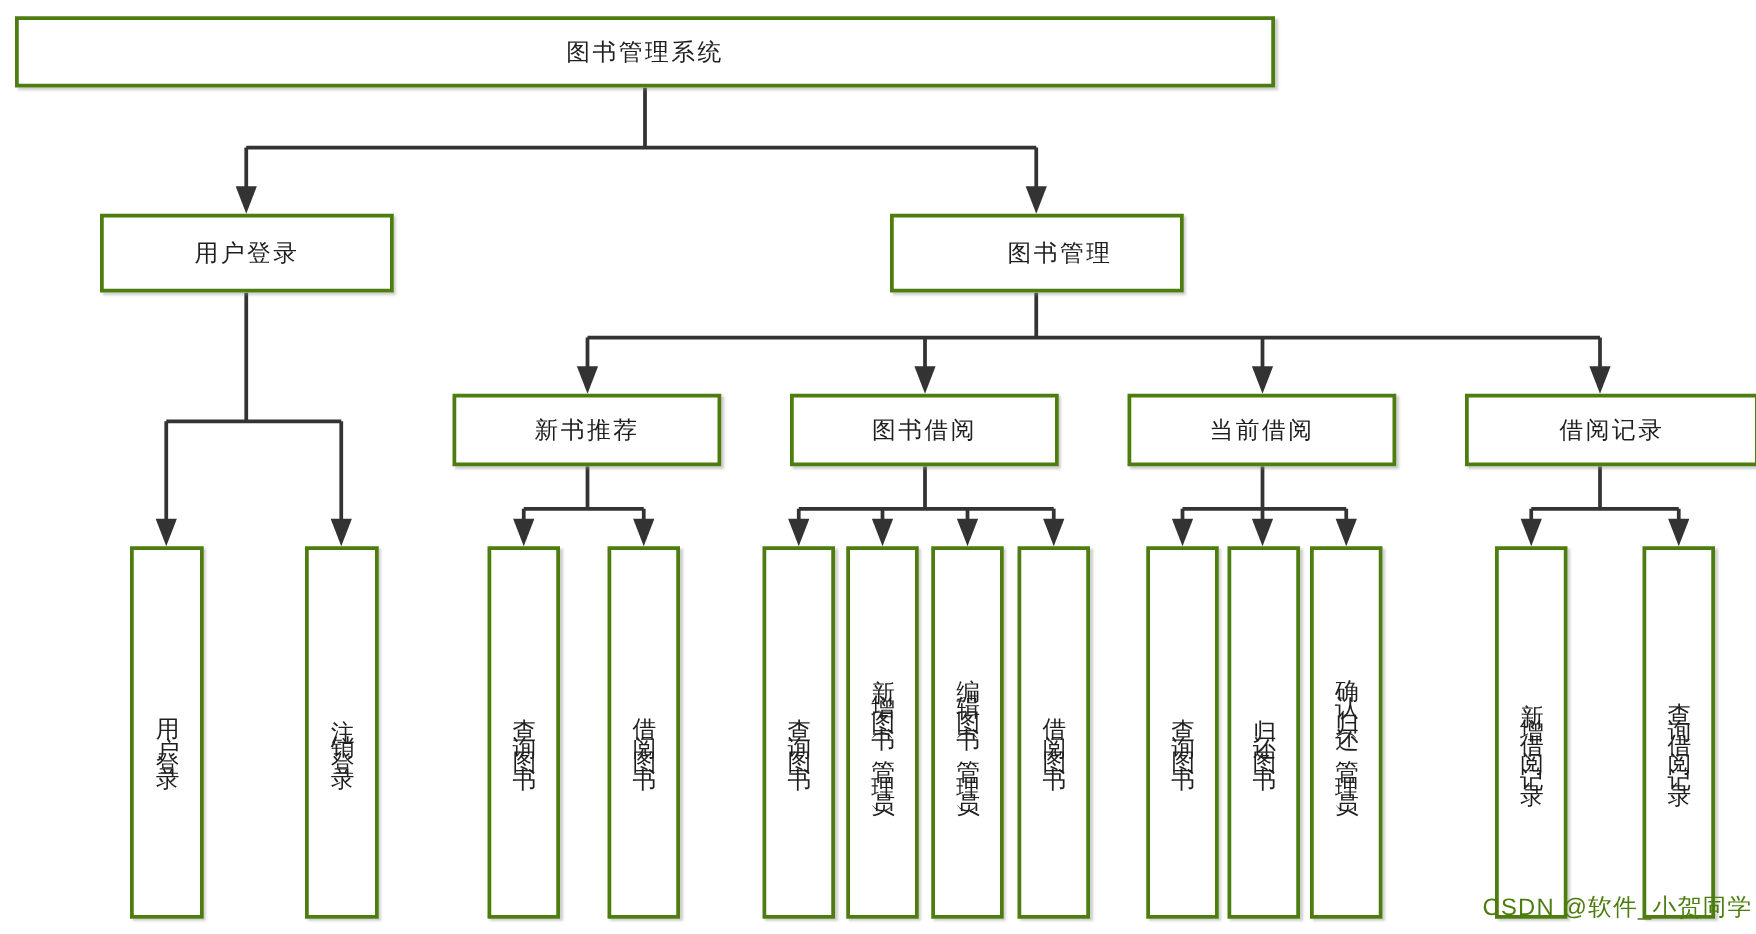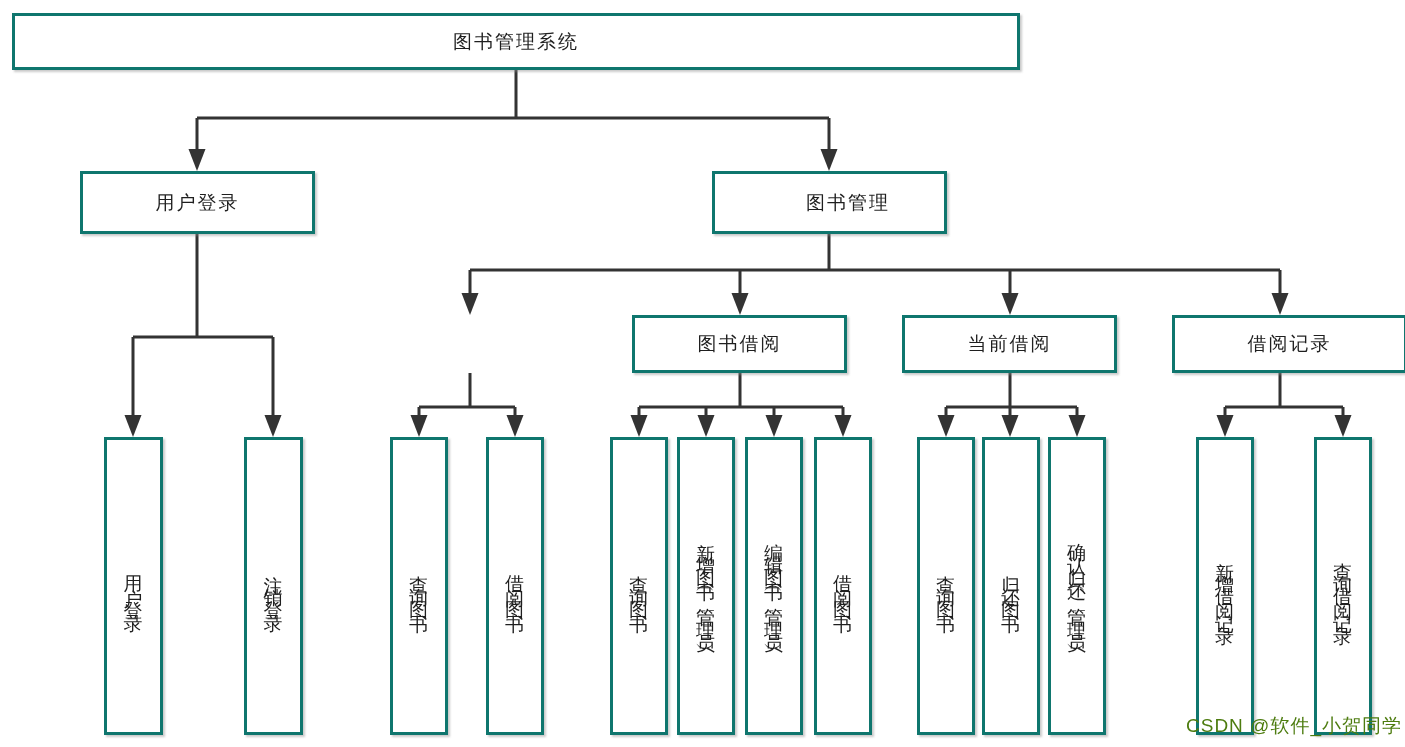--- a/index.html
+++ b/index.html
@@ -20,21 +20,21 @@
     left: 0;
     top: 0;
     width: 1405px;
     height: 747px;
     z-index: 1;
   }
   .node {
     position: absolute;
     box-sizing: border-box;
     background: #ffffff;
-    border: 3px solid #0f766e;
+    border: 3px solid #4d7c0f;
     box-shadow: 2px 2px 2px rgba(140,140,140,0.45);
     display: flex;
     align-items: center;
     justify-content: center;
     color: #1f1f1f;
     font-size: 19px;
     letter-spacing: 2px;
     z-index: 2;
     white-space: nowrap;
   }
@@ -110,20 +110,23 @@
     <span>图书管理系统</span>
   </div>
 
   <div class="node" style="left:80px; top:171px; width:235px; height:63px;">
     <span>用户登录</span>
   </div>
   <div class="node" style="left:712px; top:171px; width:235px; height:63px;padding-left:37px;">
     <span>图书管理</span>
   </div>
 
+  <div class="node" style="left:362px; top:315px; width:215px; height:58px;">
+    <span>新书推荐</span>
+  </div>
   <div class="node" style="left:632px; top:315px; width:215px; height:58px;">
     <span>图书借阅</span>
   </div>
   <div class="node" style="left:902px; top:315px; width:215px; height:58px;">
     <span>当前借阅</span>
   </div>
   <div class="node" style="left:1172px; top:315px; width:235px; height:58px;">
     <span>借阅记录</span>
   </div>
 

